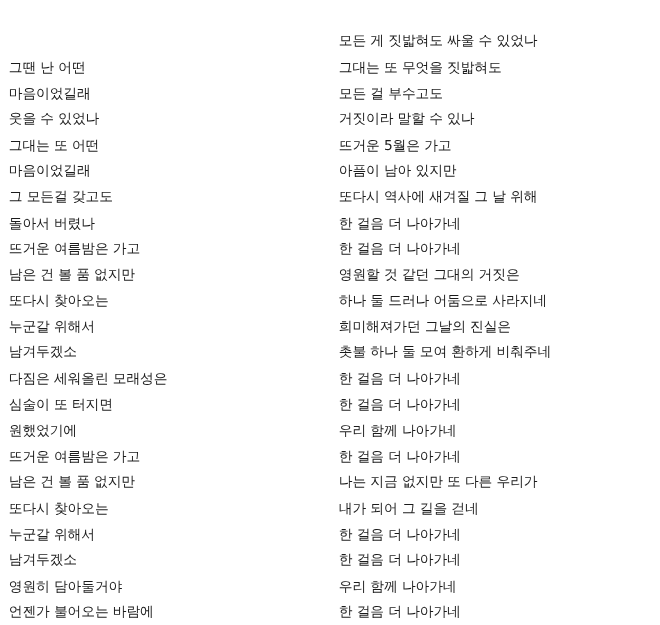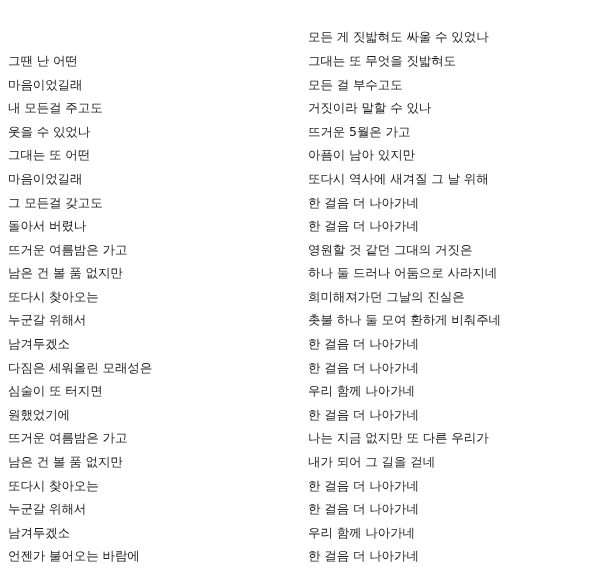--- a/index.html
+++ b/index.html
@@ -41,39 +41,39 @@
     letter-spacing: -0.1px;
   }
 </style>
 </head>
 <body>
 
 <div class="page">
   <div class="column column-left">
       <div class="lyric-line">그땐 난 어떤</div>
       <div class="lyric-line">마음이었길래</div>
-      <div class="lyric-line">내 모든걸 주고도</div>
       <div class="lyric-line">웃을 수 있었나</div>
       <div class="lyric-line">그대는 또 어떤</div>
       <div class="lyric-line">마음이었길래</div>
       <div class="lyric-line">그 모든걸 갖고도</div>
       <div class="lyric-line">돌아서 버렸나</div>
       <div class="lyric-line">뜨거운 여름밤은 가고</div>
       <div class="lyric-line">남은 건 볼 품 없지만</div>
       <div class="lyric-line">또다시 찾아오는</div>
       <div class="lyric-line">누군갈 위해서</div>
       <div class="lyric-line">남겨두겠소</div>
       <div class="lyric-line">다짐은 세워올린 모래성은</div>
       <div class="lyric-line">심술이 또 터지면</div>
       <div class="lyric-line">원했었기에</div>
       <div class="lyric-line">뜨거운 여름밤은 가고</div>
       <div class="lyric-line">남은 건 볼 품 없지만</div>
       <div class="lyric-line">또다시 찾아오는</div>
       <div class="lyric-line">누군갈 위해서</div>
       <div class="lyric-line">남겨두겠소</div>
+      <div class="lyric-line">영원히 담아둘거야</div>
       <div class="lyric-line">언젠가 불어오는 바람에</div>
     </div>
   <div class="column column-right">
       <div class="lyric-line">모든 게 짓밟혀도 싸울 수 있었나</div>
       <div class="lyric-line">그대는 또 무엇을 짓밟혀도</div>
       <div class="lyric-line">모든 걸 부수고도</div>
       <div class="lyric-line">거짓이라 말할 수 있나</div>
       <div class="lyric-line">뜨거운 5월은 가고</div>
       <div class="lyric-line">아픔이 남아 있지만</div>
       <div class="lyric-line">또다시 역사에 새겨질 그 날 위해</div>

